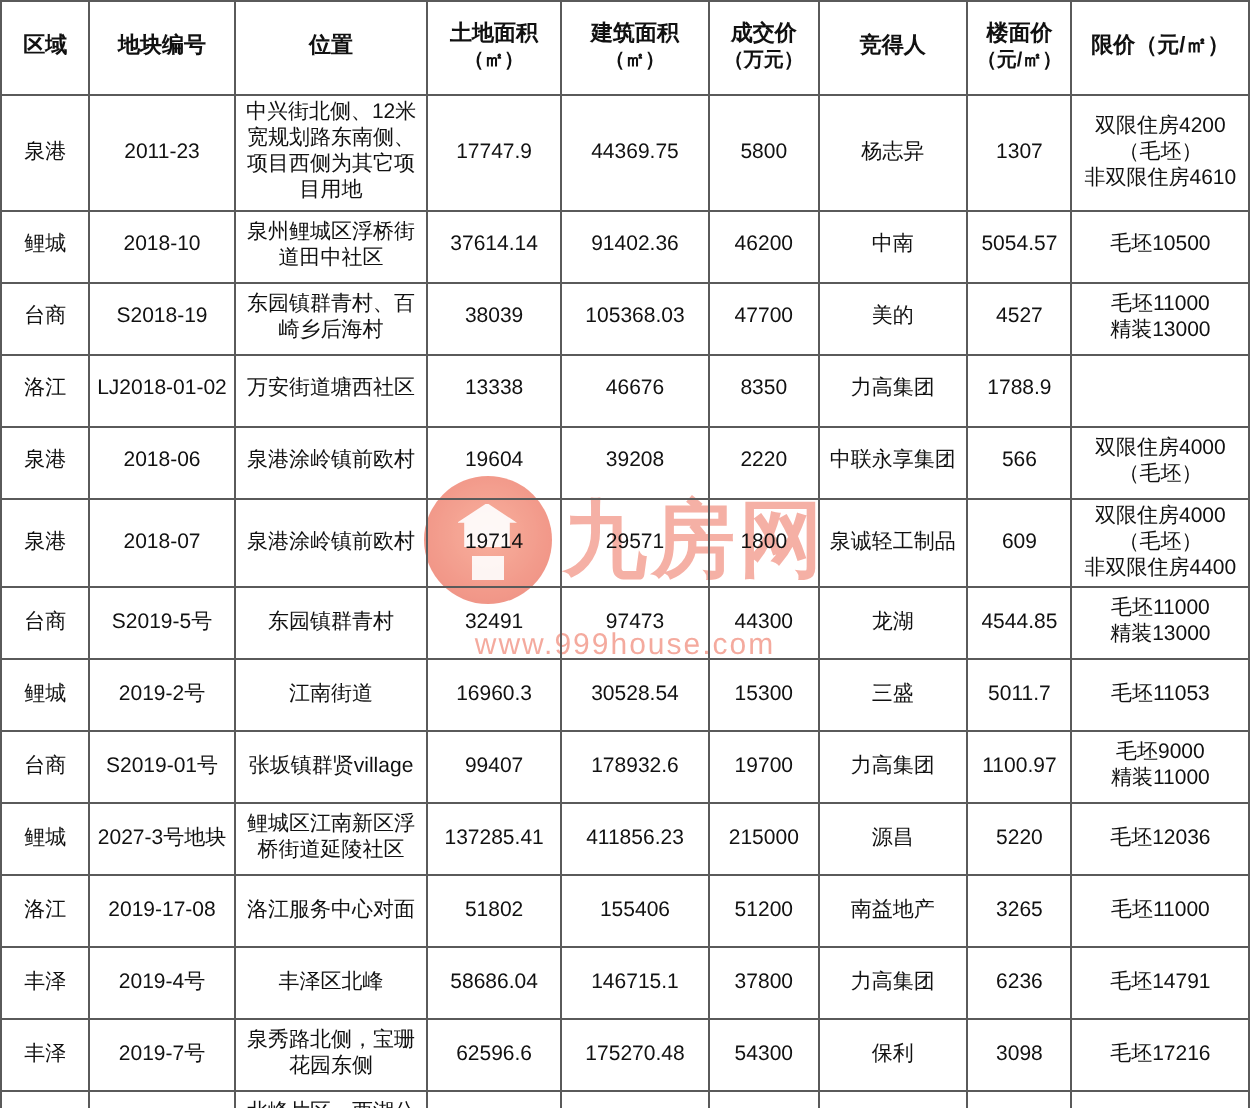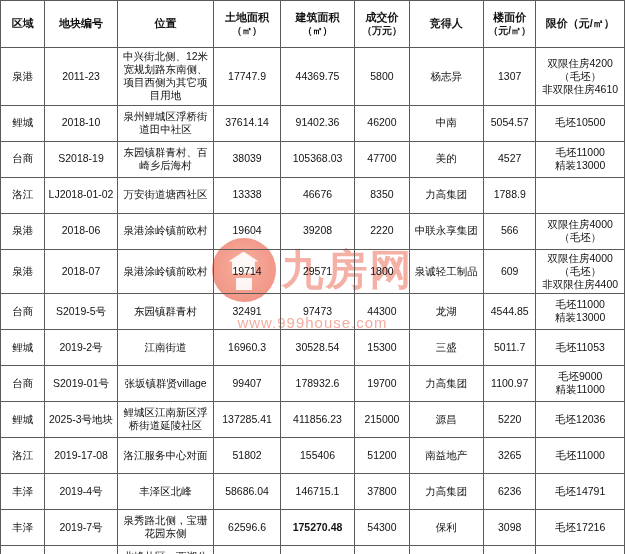--- a/index.html
+++ b/index.html
@@ -49,21 +49,21 @@
   .col-region   { width: 44px; }
   .col-code     { width: 72px; }
   .col-location { width: 96px; }
   .col-land     { width: 66px; }
   .col-build    { width: 74px; }
   .col-price    { width: 54px; }
   .col-winner   { width: 74px; }
   .col-floor    { width: 52px; }
   .col-limit    { width: 88px; }
 
-  .bold-cell { font-weight: bold; margin-top: 43px; }
+  .bold-cell { font-weight: normal; margin-top: 43px; }
 
   
   .watermark {
     position: absolute;
     left: 0; top: 0;
     width: 625px; height: 548px;
     z-index: 1;
     pointer-events: none;
     display: flex;
     align-items: center;
@@ -257,21 +257,21 @@
         <td>张坂镇群贤village</td>
         <td>99407</td>
         <td>178932.6</td>
         <td>19700</td>
         <td>力高集团</td>
         <td>1100.97</td>
         <td>毛坯9000<br>精装11000</td>
       </tr>
       <tr>
         <td>鲤城</td>
-        <td>2025-3号地块</td>
+        <td>2027-3号地块</td>
         <td>鲤城区江南新区浮桥街道延陵社区</td>
         <td>137285.41</td>
         <td>411856.23</td>
         <td>215000</td>
         <td>源昌</td>
         <td>5220</td>
         <td>毛坯12036</td>
       </tr>
       <tr>
         <td>洛江</td>

